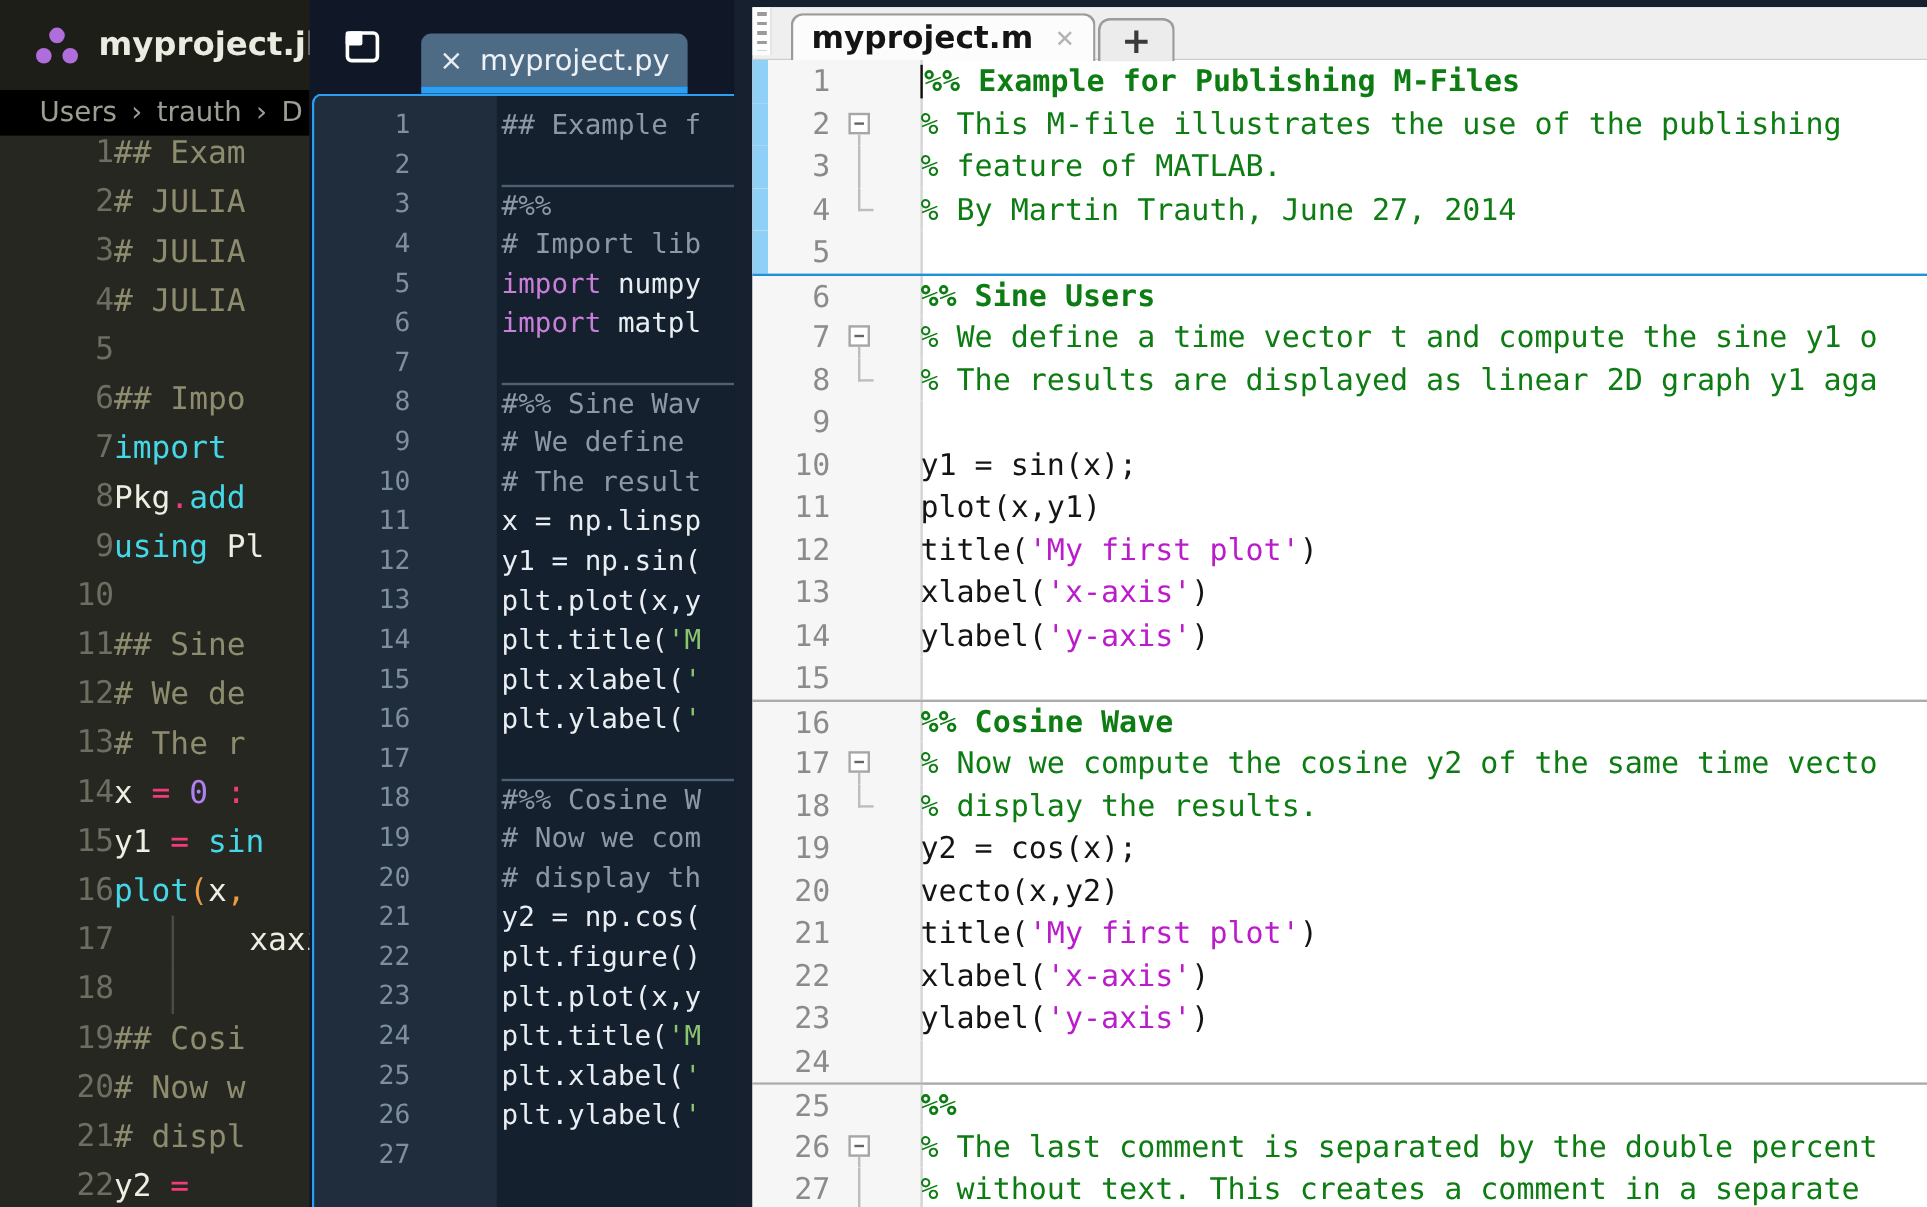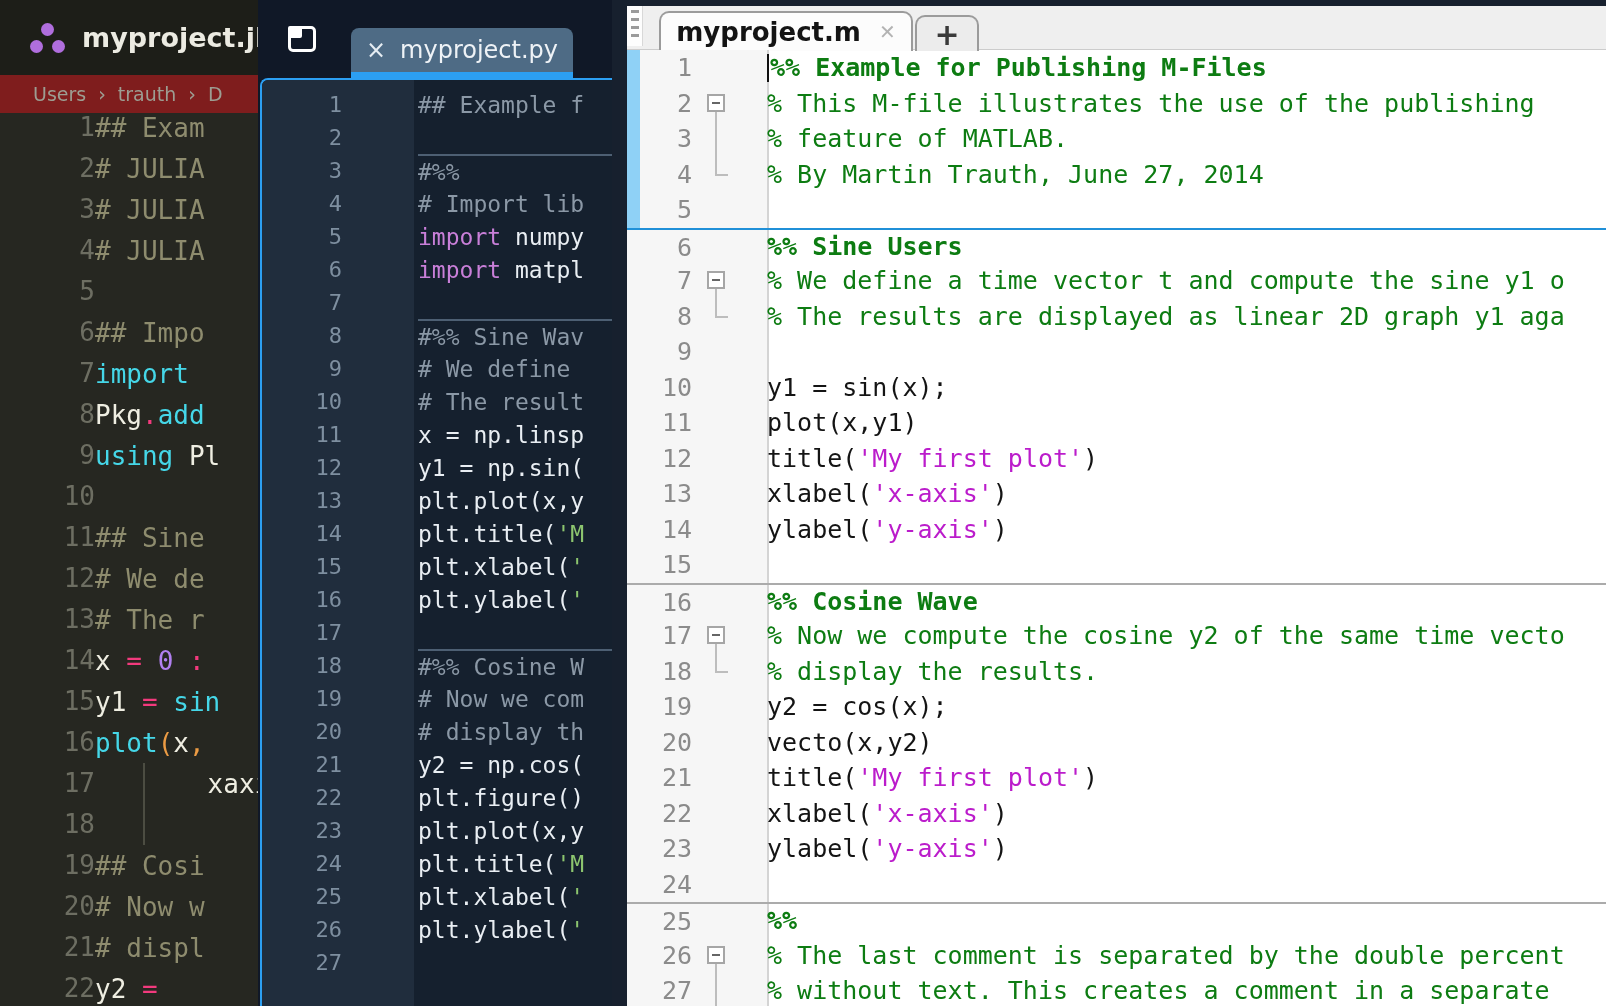--- a/index.html
+++ b/index.html
@@ -11,21 +11,21 @@
   #left-window { left:0; width:258px; background:#262721; z-index:1; }
   .lw-tabbar { height:75px; background:#1d1e18; display:flex; align-items:center;
                padding-left:30px; gap:16px; }
   .jl-icon { position:relative; width:36px; height:32px; flex:0 0 36px; }
   .jl-icon i { position:absolute; width:13px; height:13px; border-radius:50%; background:#b06edd; }
   .jl-icon i:nth-child(1){ left:11px; top:1px; }
   .jl-icon i:nth-child(2){ left:0; top:18px; }
   .jl-icon i:nth-child(3){ left:22px; top:18px; }
   .lw-tab-label { color:#ecebe2; font-size:27px; font-weight:600; white-space:nowrap; }
   .lw-crumb { height:38px; display:flex; align-items:center; padding-left:33px; gap:12px;
-              color:#9d9d92; font-size:19px; background:#7f1d1d; white-space:nowrap; }
+              color:#9d9d92; font-size:23px; background:#000000; white-space:nowrap; }
   .lw-rows { position:absolute; top:107px; left:0; right:0; }
   .lrow { height:41px; display:flex; align-items:stretch; }
   .lrow .num { width:95px; text-align:right; color:#6d6e62; flex:0 0 95px;
                font:26px "DejaVu Sans Mono", monospace; line-height:41px; }
   .lrow .code { flex:1; font:26px "DejaVu Sans Mono", monospace;
                 white-space:pre; display:flex; align-items:center; }
   .lrow .code.guide { border-left:2px solid #4c4d42; margin-left:48px; }
   .lt-c{color:#8e8c6e} .lt-k{color:#45d7e8} .lt-o{color:#f23a7d}
   .lt-n{color:#b180f0} .lt-p{color:#eb9b44} .lt-w{color:#efeee2}
 

